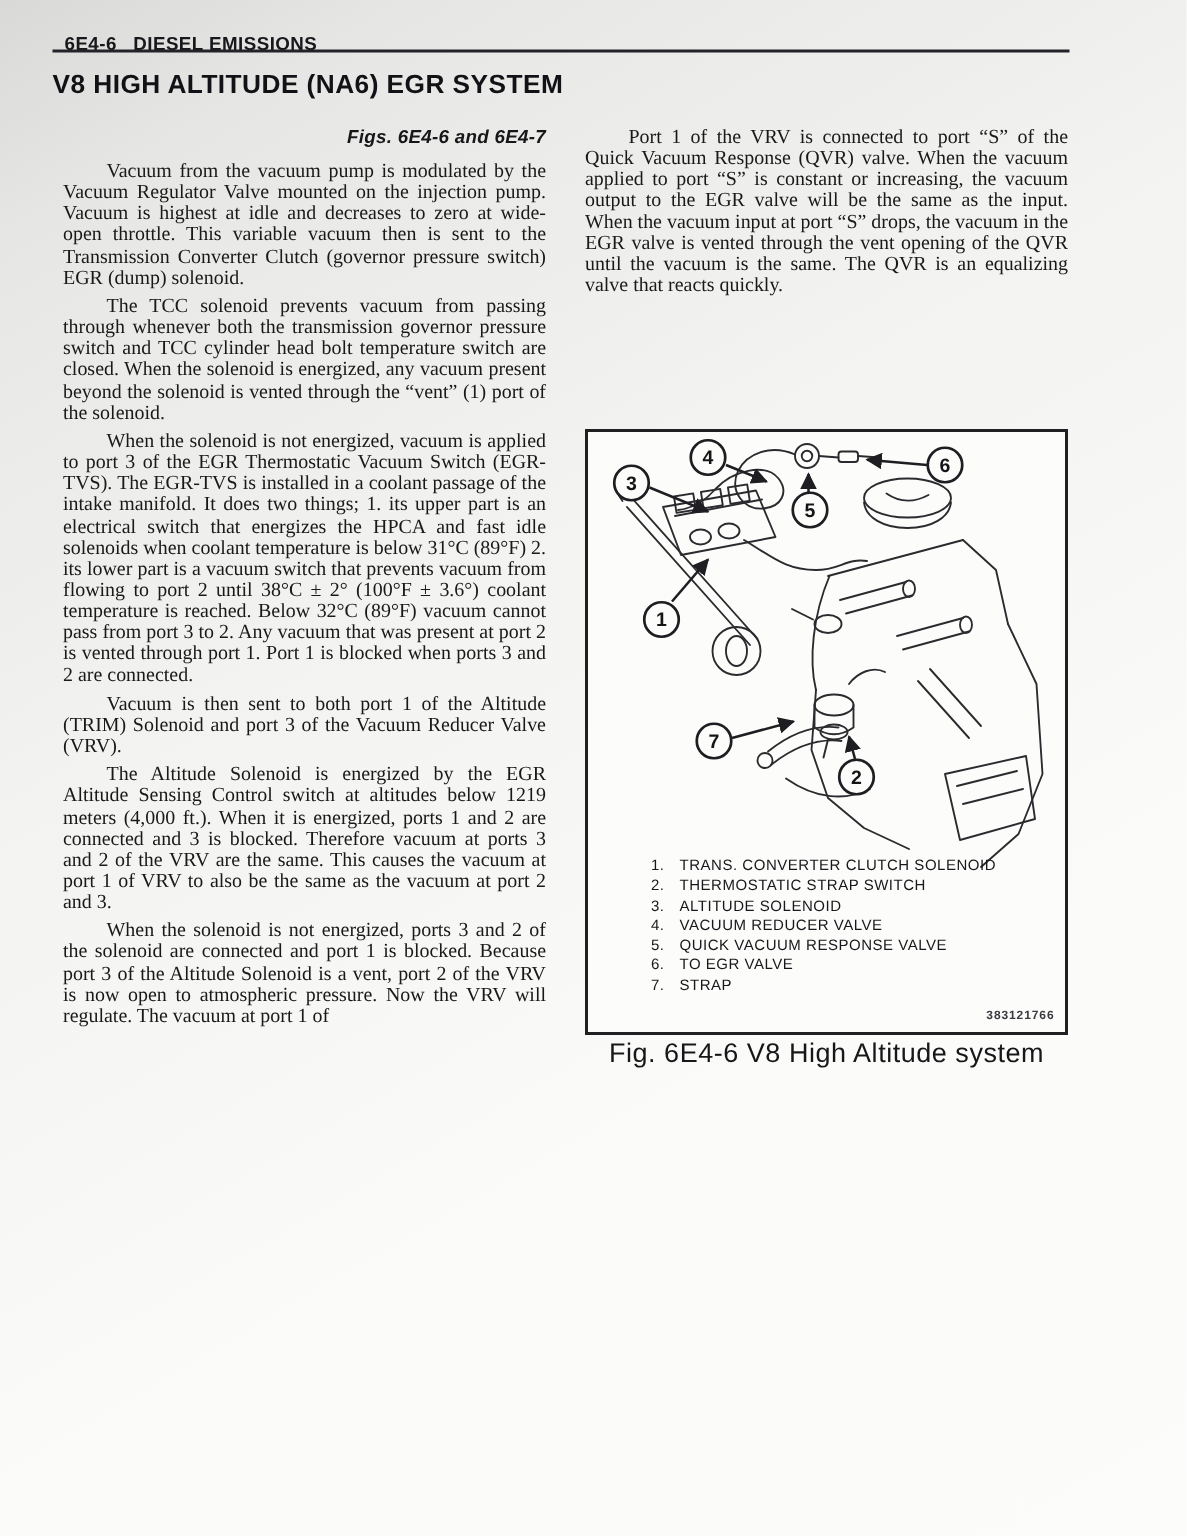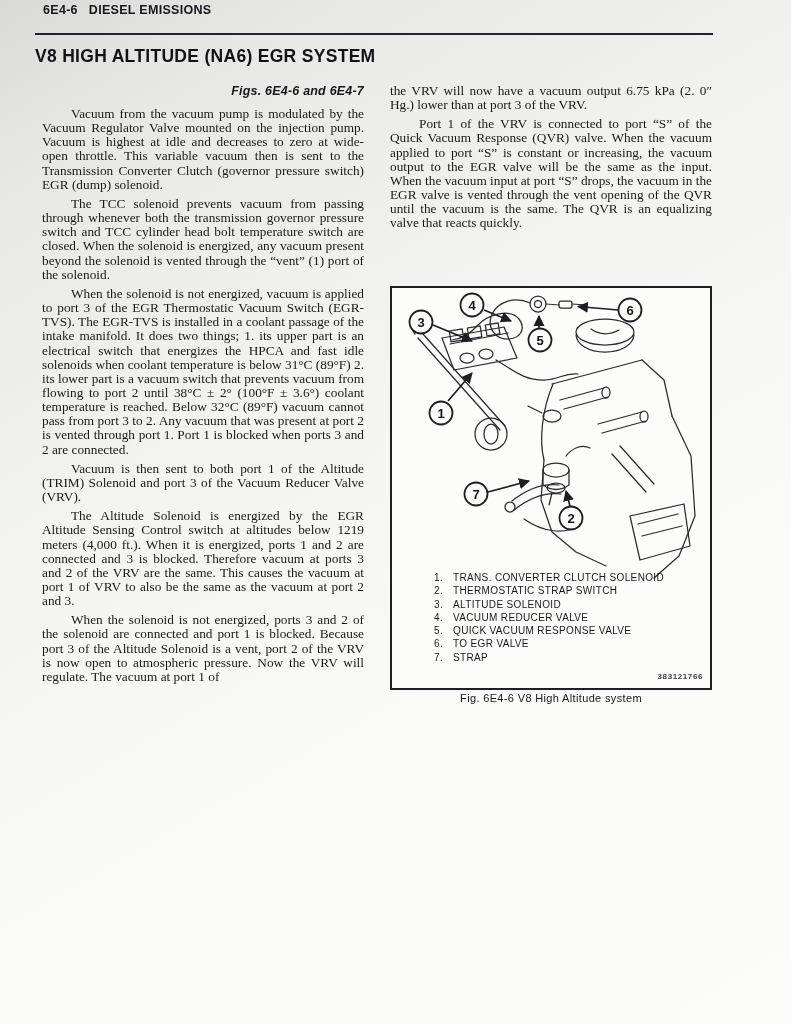--- a/index.html
+++ b/index.html
@@ -5,21 +5,21 @@
   * { margin:0; padding:0; box-sizing:border-box; }
   html,body { width:791px; height:1024px; }
   body {
     position:relative;
     font-family:"Liberation Serif", serif;
     background:linear-gradient(150deg,#d9d9d7 0%, #e7e7e5 12%, #f3f3f1 38%, #fbfbf9 70%, #fcfcfb 100%);
     color:#1c1c1c;
     overflow:hidden;
   }
   .running-head {
-    position:absolute; left:43px; top:3px;
+    position:absolute; left:43px; top:22px;
     font-family:"Liberation Sans", sans-serif;
     font-weight:bold; font-size:12.5px; letter-spacing:.3px; color:#17171c;
   }
   .running-head .sec { margin-right:11px; }
   .head-rule {
     position:absolute; left:35px; top:33px; width:678px; height:2px;
     background:#23232a;
   }
   .page-title {
     position:absolute; left:35px; top:46px; width:678px;
@@ -56,21 +56,21 @@
   .legend-row .lnum { width:19px; flex:0 0 19px; }
   .part-number {
     position:absolute; right:7px; bottom:7px;
     font-family:"Liberation Sans", sans-serif;
     font-weight:bold; font-size:8px; letter-spacing:.6px; color:#3a3a40;text-align:right;
   }
   .figure-caption {
     position:absolute; left:390px; top:692px; width:322px;
     text-align:center;
     font-family:"Liberation Sans", sans-serif;
-    font-size:11px; letter-spacing:.35px; color:#17171a;
+    font-size:18px; letter-spacing:.35px; color:#17171a;
   }
   .sketch path, .sketch circle, .sketch ellipse, .sketch rect {
     fill:none; stroke:#2b2b2f; stroke-width:1.25;
     stroke-linecap:round; stroke-linejoin:round;
   }
   .leader { stroke:#1e1e22; stroke-width:1.7; fill:none; }
   .callout circle { fill:#fcfcfb; stroke:#1e1e22; stroke-width:1.8; }
   .callout text {
     font-family:"Liberation Sans", sans-serif;
     font-weight:bold; font-size:13px; fill:#151518;
@@ -90,21 +90,20 @@
   <div class="figs-ref">Figs. 6E4-6 and 6E4-7</div>
   <p class="indent">Vacuum from the vacuum pump is modulated by the Vacuum Regulator Valve mounted on the injection pump. Vacuum is highest at idle and decreases to zero at wide-open throttle. This variable vacuum then is sent to the Transmission Converter Clutch (governor pressure switch) EGR (dump) solenoid.</p>
   <p class="indent">The TCC solenoid prevents vacuum from passing through whenever both the transmission governor pressure switch and TCC cylinder head bolt temperature switch are closed. When the solenoid is energized, any vacuum present beyond the solenoid is vented through the “vent” (1) port of the solenoid.</p>
   <p class="indent">When the solenoid is not energized, vacuum is applied to port 3 of the EGR Thermostatic Vacuum Switch (EGR-TVS). The EGR-TVS is installed in a coolant passage of the intake manifold. It does two things; 1. its upper part is an electrical switch that energizes the HPCA and fast idle solenoids when coolant temperature is below 31°C (89°F) 2. its lower part is a vacuum switch that prevents vacuum from flowing to port 2 until 38°C ± 2° (100°F ± 3.6°) coolant temperature is reached. Below 32°C (89°F) vacuum cannot pass from port 3 to 2. Any vacuum that was present at port 2 is vented through port 1. Port 1 is blocked when ports 3 and 2 are connected.</p>
   <p class="indent">Vacuum is then sent to both port 1 of the Altitude (TRIM) Solenoid and port 3 of the Vacuum Reducer Valve (VRV).</p>
   <p class="indent">The Altitude Solenoid is energized by the EGR Altitude Sensing Control switch at altitudes below 1219 meters (4,000 ft.). When it is energized, ports 1 and 2 are connected and 3 is blocked. Therefore vacuum at ports 3 and 2 of the VRV are the same. This causes the vacuum at port 1 of VRV to also be the same as the vacuum at port 2 and 3.</p>
   <p class="indent">When the solenoid is not energized, ports 3 and 2 of the solenoid are connected and port 1 is blocked. Because port 3 of the Altitude Solenoid is a vent, port 2 of the VRV is now open to atmospheric pressure. Now the VRV will regulate. The vacuum at port 1 of</p>
 </div>
 
 <div class="col col-right">
-  <p>the VRV will now have a vacuum output 6.75 kPa (2. 0″ Hg.) lower than at port 3 of the VRV.</p>
   <p class="indent">Port 1 of the VRV is connected to port “S” of the Quick Vacuum Response (QVR) valve. When the vacuum applied to port “S” is constant or increasing, the vacuum output to the EGR valve will be the same as the input. When the vacuum input at port “S” drops, the vacuum in the EGR valve is vented through the vent opening of the QVR until the vacuum is the same. The QVR is an equalizing valve that reacts quickly.</p>
 </div>
 
 <div class="figure-box">
   <svg width="318" height="400" viewBox="0 0 318 400">
     <defs>
       <marker id="arr" viewBox="0 0 10 10" refX="9" refY="5" markerWidth="6.5" markerHeight="6.5" orient="auto-start-reverse">
         <path d="M0 0 L10 5 L0 10 Z" fill="#1e1e22"></path>
       </marker>
     </defs>

